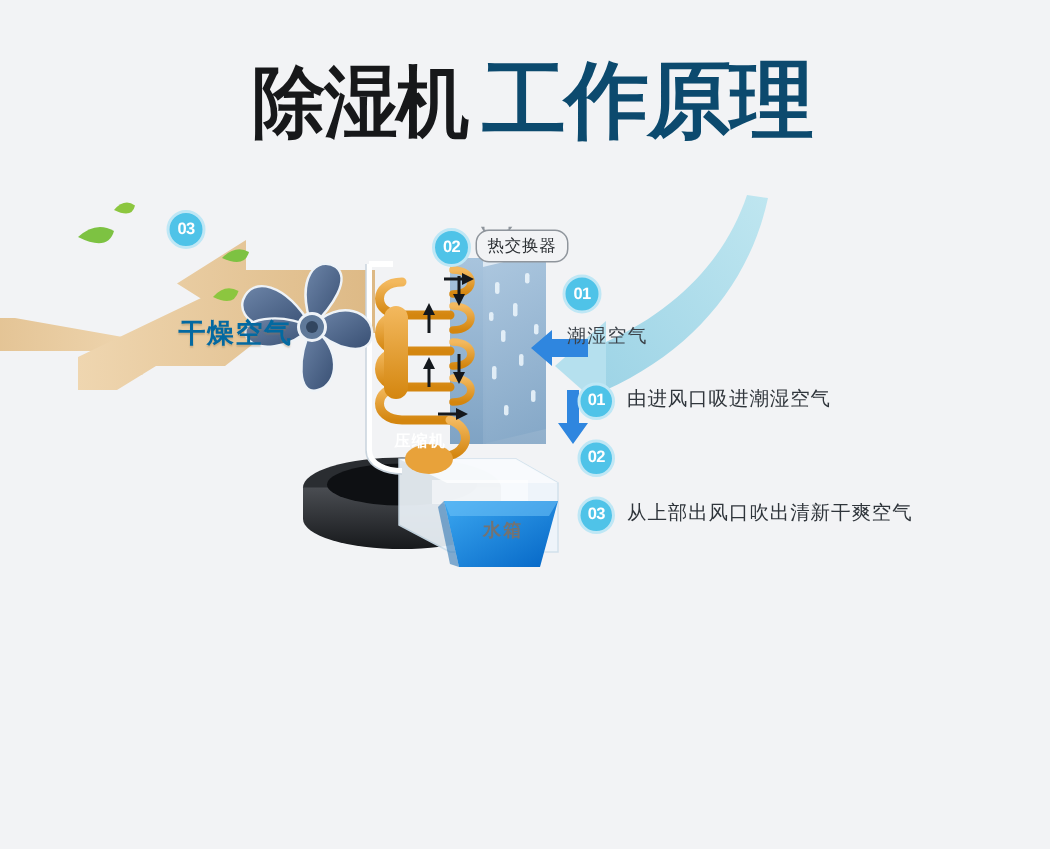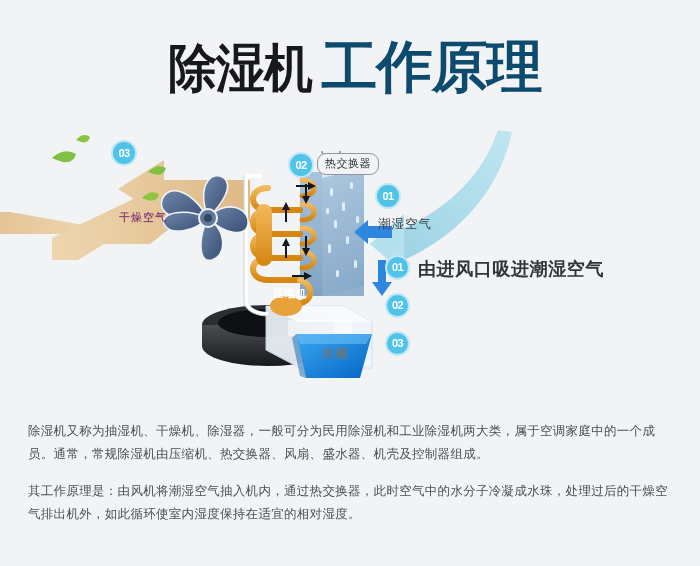--- a/index.html
+++ b/index.html
@@ -52,21 +52,21 @@
     background:#f2f3f5;
     color:#2b2f33;
     font-size:11px;
     padding:2px 7px 3px 7px;
     white-space:nowrap;
     letter-spacing:0.5px;
   }
 
   
   .lbl-dry{
-    position:absolute;color:#701a75;font-size:11px;font-weight:normal;
+    position:absolute;color:#0369a1;font-size:18px;font-weight:bold;
     letter-spacing:1px;text-shadow:0 1px 1px rgba(150,120,80,.35);
   }
   .lbl-wet{
     position:absolute;color:#3b4148;font-size:12.5px;
     letter-spacing:1px;
     text-align:right;
   }
   .lbl-comp{
     position:absolute;color:#ffffff;font-size:10.5px;font-weight:bold;
     letter-spacing:1px;
@@ -81,23 +81,22 @@
   .step{position:relative;height:38px;}
   .step .bdg{
     position:absolute;left:0;top:0;
     width:21px;height:21px;border-radius:50%;
     background:#4fc3e8;border:2px solid #bfe7f5;
     color:#fff;font-size:11px;font-weight:bold;line-height:21px;
     text-align:center;letter-spacing:-0.5px;
   }
   .step .txt{
     position:absolute;left:33px;top:2px;
-    font-size:18px;color:#2f353b;letter-spacing:0.6px;
+    font-size:13px;color:#2f353b;letter-spacing:0.6px;
     white-space:nowrap;
-    font-weight:bold;
   }
 
   
   .body-copy{
     position:absolute;left:28px;top:420px;width:650px;
     color:#4a4f55;font-size:12.5px;line-height:23px;letter-spacing:0.3px;
   }
   .body-copy p{margin:0 0 14px 0;}
 </style>
 </head>
@@ -310,35 +309,32 @@
 
     <div class="badge" style="left:111px;top:30px;">03</div>
     <div class="lbl-dry" style="left:119px;top:100px;">干燥空气</div>
 
     <div class="badge" style="left:288px;top:42px;">02</div>
     <div class="callout" style="left:317px;top:43px;">热交换器</div>
 
     <div class="badge" style="left:375px;top:73px;">01</div>
     <div class="lbl-wet" style="left:378px;top:106px;">潮湿空气</div>
 
-    <div class="lbl-comp" style="left:273px;top:177px;">压缩机</div>
+    <div class="lbl-comp" style="left:263px;top:177px;">压缩机</div>
     <div class="lbl-tank" style="left:322px;top:235px;">水箱</div>
   </div>
 
   <div class="steps">
     <div class="step">
       <div class="bdg">01</div>
       <div class="txt">由进风口吸进潮湿空气</div>
     </div>
     <div class="step">
       <div class="bdg">02</div>
     </div>
     <div class="step">
       <div class="bdg">03</div>
+      <div class="txt">从上部出风口吹出清新干爽空气</div>
     </div>
   </div>
 
-  <div class="body-copy">
-    <p>除湿机又称为抽湿机、干燥机、除湿器，一般可分为民用除湿机和工业除湿机两大类，属于空调家庭中的一个成员。通常，常规除湿机由压缩机、热交换器、风扇、盛水器、机壳及控制器组成。</p>
-    <p>其工作原理是：由风机将潮湿空气抽入机内，通过热交换器，此时空气中的水分子冷凝成水珠，处理过后的干燥空气排出机外，如此循环使室内湿度保持在适宜的相对湿度。</p>
-  </div>
 
 </div>
 
 </body></html>

